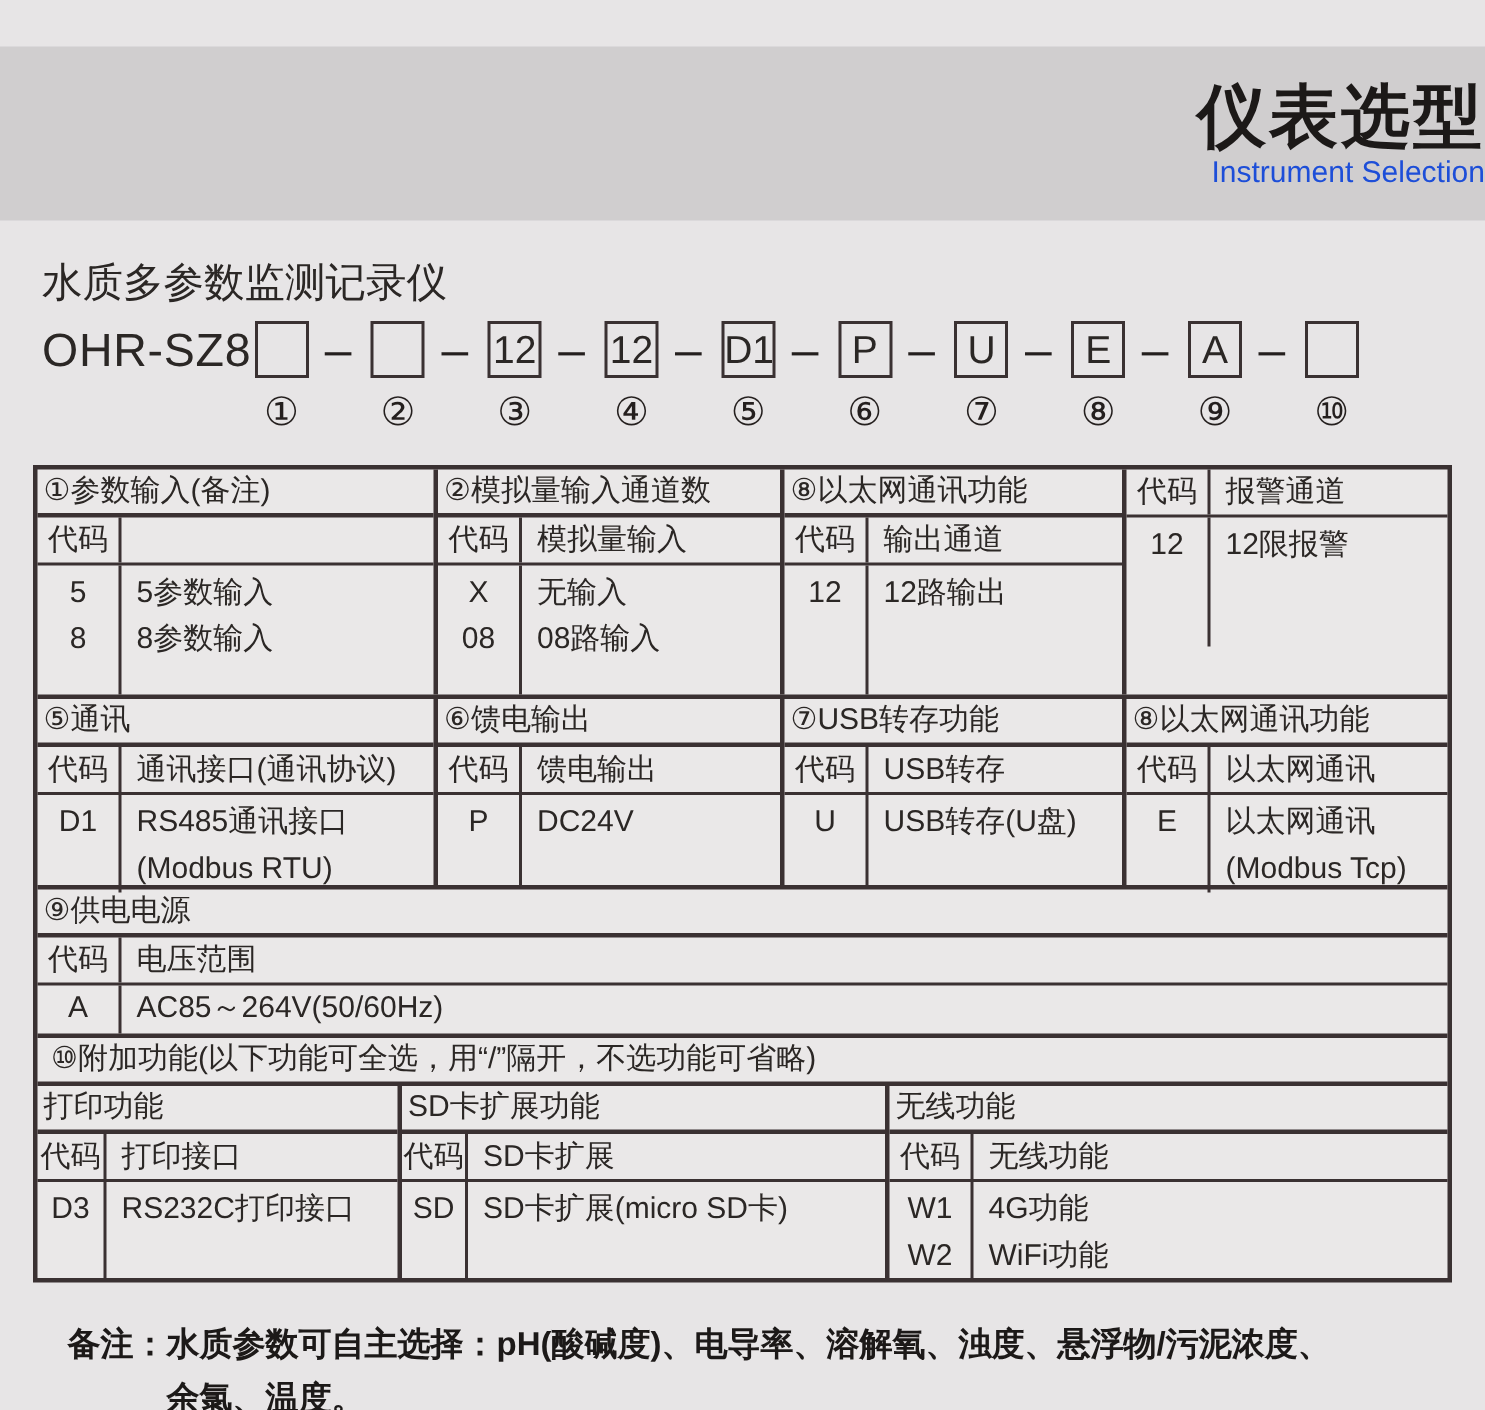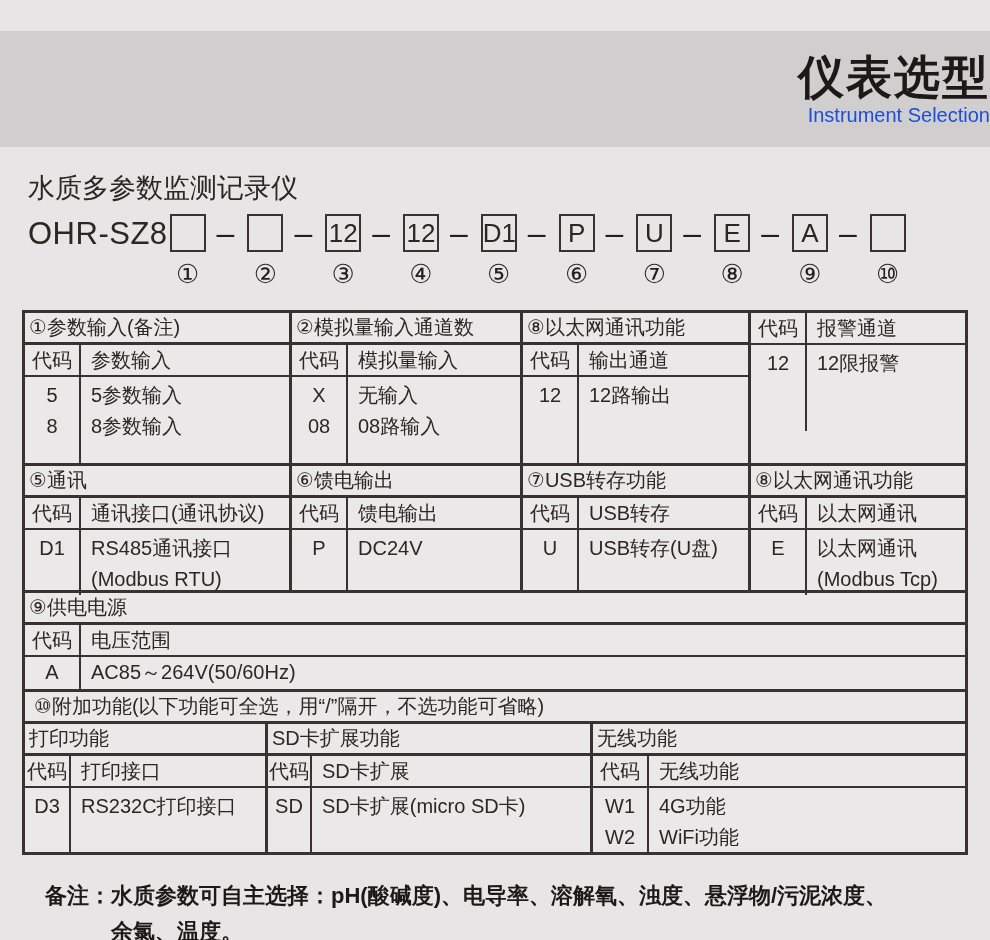--- a/index.html
+++ b/index.html
@@ -156,21 +156,20 @@
   </span>
 </div>
 
 <div class="tbl">
 
   <div class="grp grp4">
     <div class="sec">
       <div class="sec-title">①参数输入(备注)</div>
       <div class="sec-head cw56">
         <div class="hcode">代码</div>
-        <div class="hdesc">参数输入</div>
       </div>
       <div class="sec-body cw56 h86">
         <div class="bcode">5
 8</div>
         <div class="bdesc">5参数输入
 8参数输入</div>
       </div>
     </div>
     <div class="sec">
       <div class="sec-title">②模拟量输入通道数</div>

